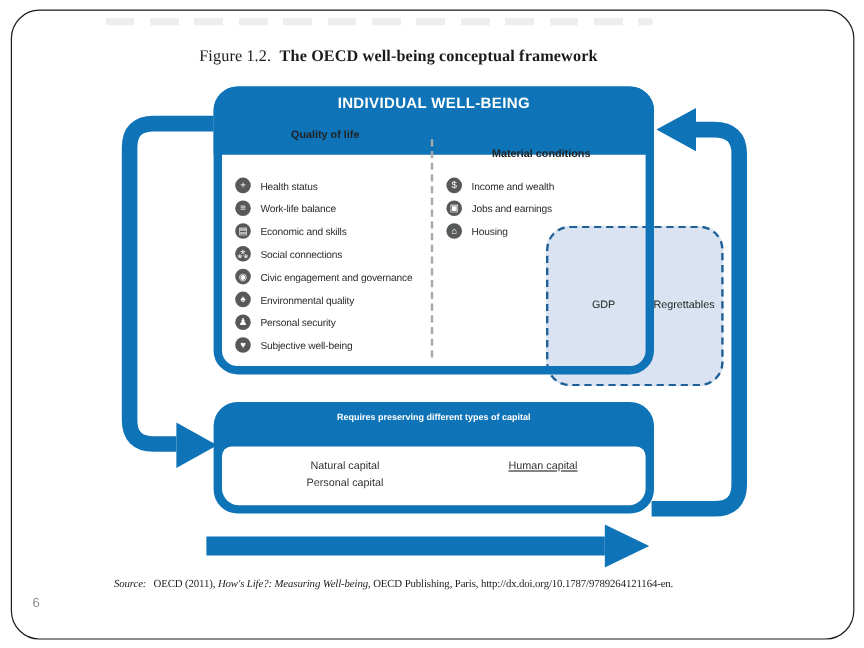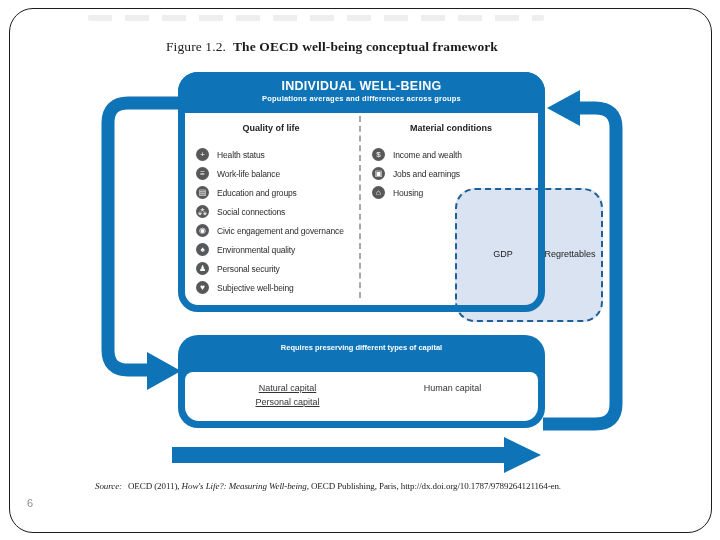--- a/index.html
+++ b/index.html
@@ -30,27 +30,27 @@
   }
   .fig-title .prefix{font-weight:normal;margin-right:7px;}
   .fig-title .main{font-weight:bold;}
 
   
   svg.arrows{left:0;top:0;z-index:1;}
 
   
   .ind-white{left:178px;top:72px;width:367px;height:240px;border-radius:20px;background:#fff;z-index:2;}
   .ind-header{
-    left:178px;top:72px;width:367px;height:41px;border-radius:20px 20px 0 0;
+    left:178px;top:72px;width:367px;height:57px;border-radius:20px 20px 0 0;
     background:#0e73b7;color:#fff;text-align:center;z-index:2;box-sizing:border-box;padding-top:7px;
   }
   .ind-header .h-title{font-size:12.5px;font-weight:bold;letter-spacing:.3px;line-height:14px;}
   .ind-header .h-sub{font-size:7.5px;font-weight:bold;letter-spacing:.2px;line-height:11px;}
   .col-header{z-index:3;font-size:9px;font-weight:bold;color:#222;text-align:center;}
-  .col-header.qol{left:186px;top:123px;width:170px;}
+  .col-header.qol{left:186px;top:107px;width:170px;}
   .col-header.mat{left:366px;top:123px;width:170px;}
   .dashed-divider{left:359px;top:116px;height:182px;width:0;border-left:2px dashed #a8a8a8;z-index:3;}
 
   .item-list{z-index:3;}
   .item-list.qol{left:196px;top:145px;width:162px;}
   .item-list.mat{left:372px;top:145px;width:162px;}
   .item{display:flex;align-items:center;height:19px;}
   .item .circ{
     width:13px;height:13px;border-radius:50%;background:#57585a;color:#fff;
     font-size:8px;line-height:13px;text-align:center;flex:0 0 13px;margin-right:8px;
@@ -73,22 +73,22 @@
 
   
   .sust-box{
     left:178px;top:335px;width:367px;height:93px;border-radius:20px;
     background:#0e73b7;color:#fff;text-align:center;z-index:2;box-sizing:border-box;padding-top:7px;
   }
   .sust-box .h-title{font-size:11.5px;font-weight:bold;letter-spacing:.3px;line-height:14px;}
   .sust-box .h-sub{font-size:7.5px;font-weight:bold;line-height:11px;}
   .sust-white{left:185px;top:372px;width:353px;height:49px;border-radius:8px 8px 14px 14px;background:#fff;z-index:3;}
   .cap-col{top:381px;width:165px;text-align:center;font-size:9px;color:#333;line-height:14px;z-index:4;}
-  .cap-col.left{left:205px;text-decoration:underline;}
-  .cap-col.right{left:370px;}
+  .cap-col.left{left:205px;}
+  .cap-col.right{left:370px;text-decoration:underline;}
 
   
   .source-line{
     left:95px;top:481px;width:560px;font-family:"Liberation Serif",serif;
     font-size:9px;color:#222;z-index:2;white-space:nowrap;letter-spacing:-0.1px;
   }
   .source-line .it{font-style:italic;}
   .source-line .label{font-style:italic;margin-right:6px;}
 
   .page-number{left:27px;top:497px;font-size:11px;color:#8f8f8f;z-index:2;}
@@ -114,39 +114,38 @@
   <polygon points="580,90 547,108 580,126" fill="#0e73b7"></polygon>
   <g stroke="#0e73b7" fill="none" stroke-width="16">
     <path d="M 172 455 H 504"></path>
   </g>
   <polygon points="504,437 541,455 504,473" fill="#0e73b7"></polygon>
 </svg>
 
 <div class="abs ind-white"></div>
 <div class="abs ind-header">
   <div class="h-title">INDIVIDUAL WELL-BEING</div>
-  <div class="h-sub">Populations averages and differences across groups</div>
 </div>
 
 <div class="abs col-header qol">Quality of life</div>
 <div class="abs col-header mat">Material conditions</div>
 <div class="abs dashed-divider"></div>
 
 <div class="abs item-list qol">
   <div class="item">
     <span class="circ">+</span>
     <span class="lbl">Health status</span>
   </div>
   <div class="item">
     <span class="circ">≡</span>
     <span class="lbl">Work-life balance</span>
   </div>
   <div class="item">
     <span class="circ">▤</span>
-    <span class="lbl">Education and groups</span>
+    <span class="lbl">Economic and skills</span>
   </div>
   <div class="item">
     <span class="circ">⁂</span>
     <span class="lbl">Social connections</span>
   </div>
   <div class="item">
     <span class="circ">◉</span>
     <span class="lbl">Civic engagement and governance</span>
   </div>
   <div class="item">

